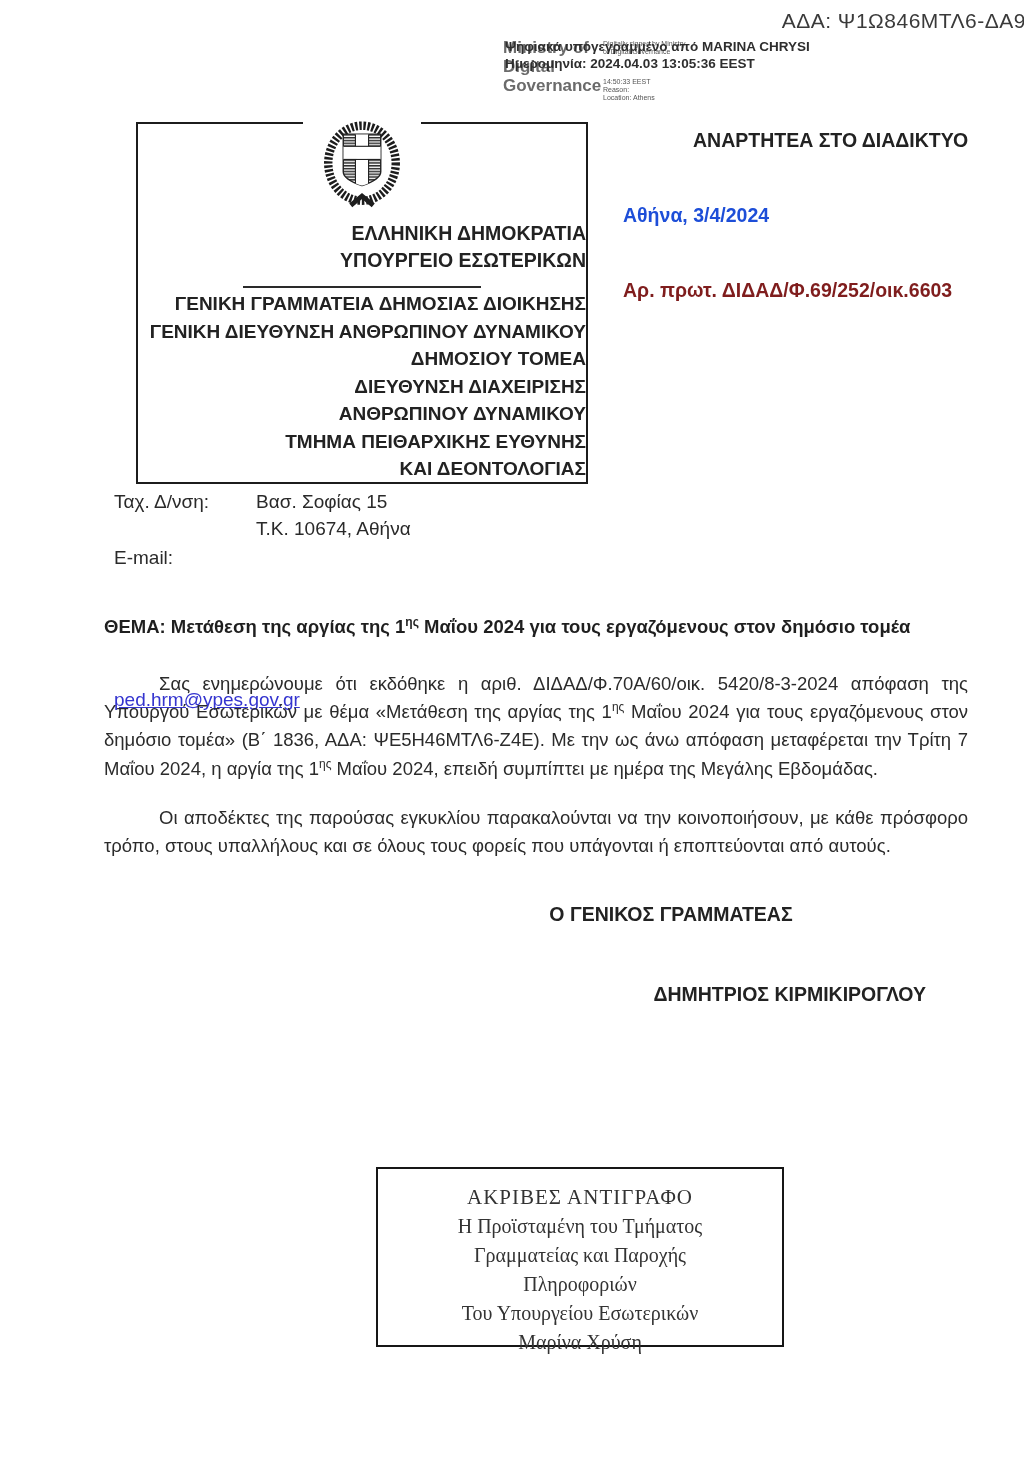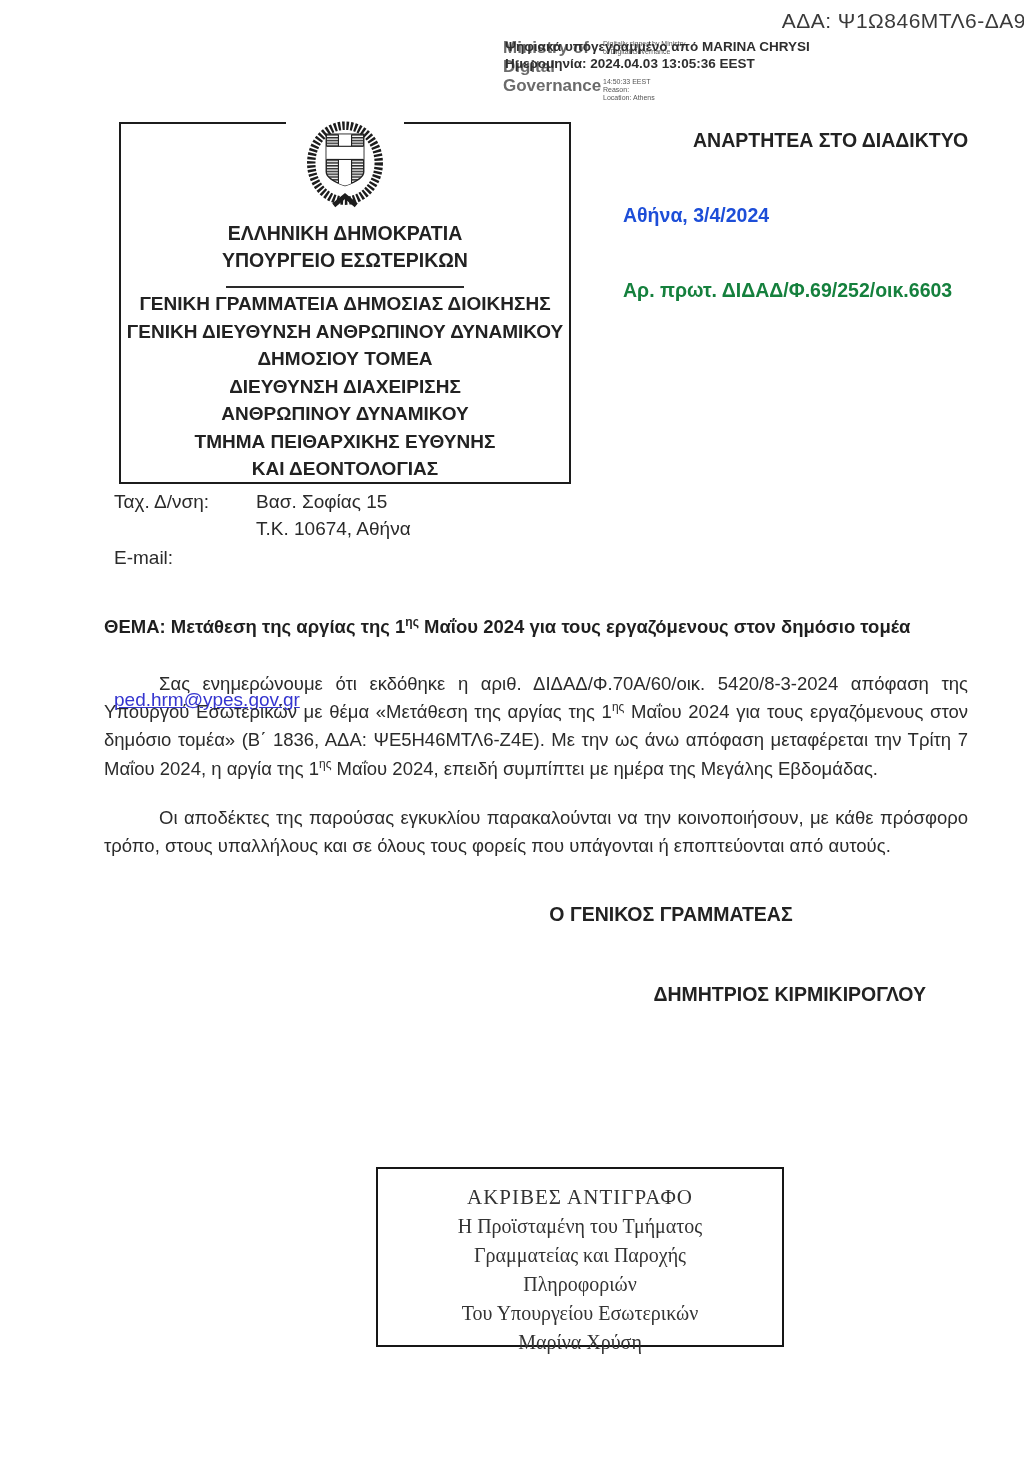--- a/index.html
+++ b/index.html
@@ -14,30 +14,30 @@
   .ada{top:9px;left:0;width:1010px;text-align:right;font-size:21px;color:#3a3a3a;letter-spacing:.5px;}
 
   
   .stamp{top:36px;left:487px;width:330px;height:70px;}
   .stamp-ministry{position:absolute;top:2px;left:0;font-size:17px;line-height:19px;font-weight:bold;color:#6b6b6b;}
   .stamp-greek{position:absolute;top:2px;left:2px;width:330px;font-size:13.5px;line-height:17px;color:#2e2e2e;font-weight:bold;}
   .stamp-tiny{position:absolute;top:4px;left:100px;width:140px;font-size:7px;line-height:8px;color:#555;}
   .stamp-tiny .t-low{margin-top:22px;}
 
   
-  .hbox{top:122px;left:103px;width:448px;height:358px;border:2px solid #1c1c1c;text-align:center;}
+  .hbox{top:122px;left:120px;width:448px;height:358px;border:2px solid #1c1c1c;text-align:right;}
   .emblem-wrap{position:absolute;top:-7px;left:50%;transform:translateX(-50%);background:#fff;padding:0 14px;}
   .republic{margin-top:96px;font-weight:bold;font-size:19.5px;line-height:27px;color:#222;}
   .hdivider{width:238px;height:2px;background:#2a2a2a;margin:12px auto 2px auto;}
   .dept{font-weight:bold;font-size:19px;line-height:27.5px;color:#222;}
 
   
   .publish{top:129px;left:677px;font-weight:bold;font-size:19.5px;color:#222;}
   .dateline{top:204px;left:607px;font-weight:bold;font-size:19.5px;color:#1d4ed8;}
-  .protocol{top:279px;left:607px;font-weight:bold;font-size:19.5px;color:#15803d;}
+  .protocol{top:279px;left:607px;font-weight:bold;font-size:19.5px;color:#7f1d1d;}
 
   
   .contact{top:488px;left:98px;width:460px;font-size:19px;line-height:27px;color:#2a2a2a;}
   .crow{display:flex;}
   .clabel{width:142px;flex:0 0 142px;}
   .cval{flex:1;}
   a.email{color:#3434cf;text-decoration:underline;}
 
   
   .subject{top:614px;left:88px;width:866px;font-weight:bold;font-size:18.5px;line-height:26px;color:#1f1f1f;}

